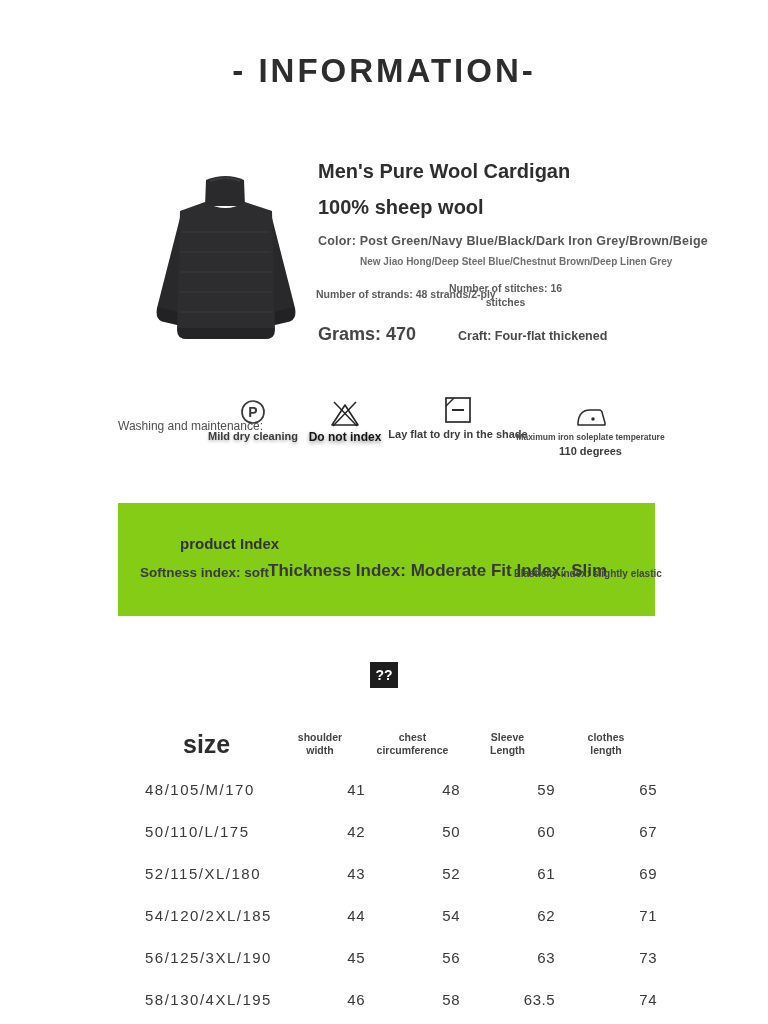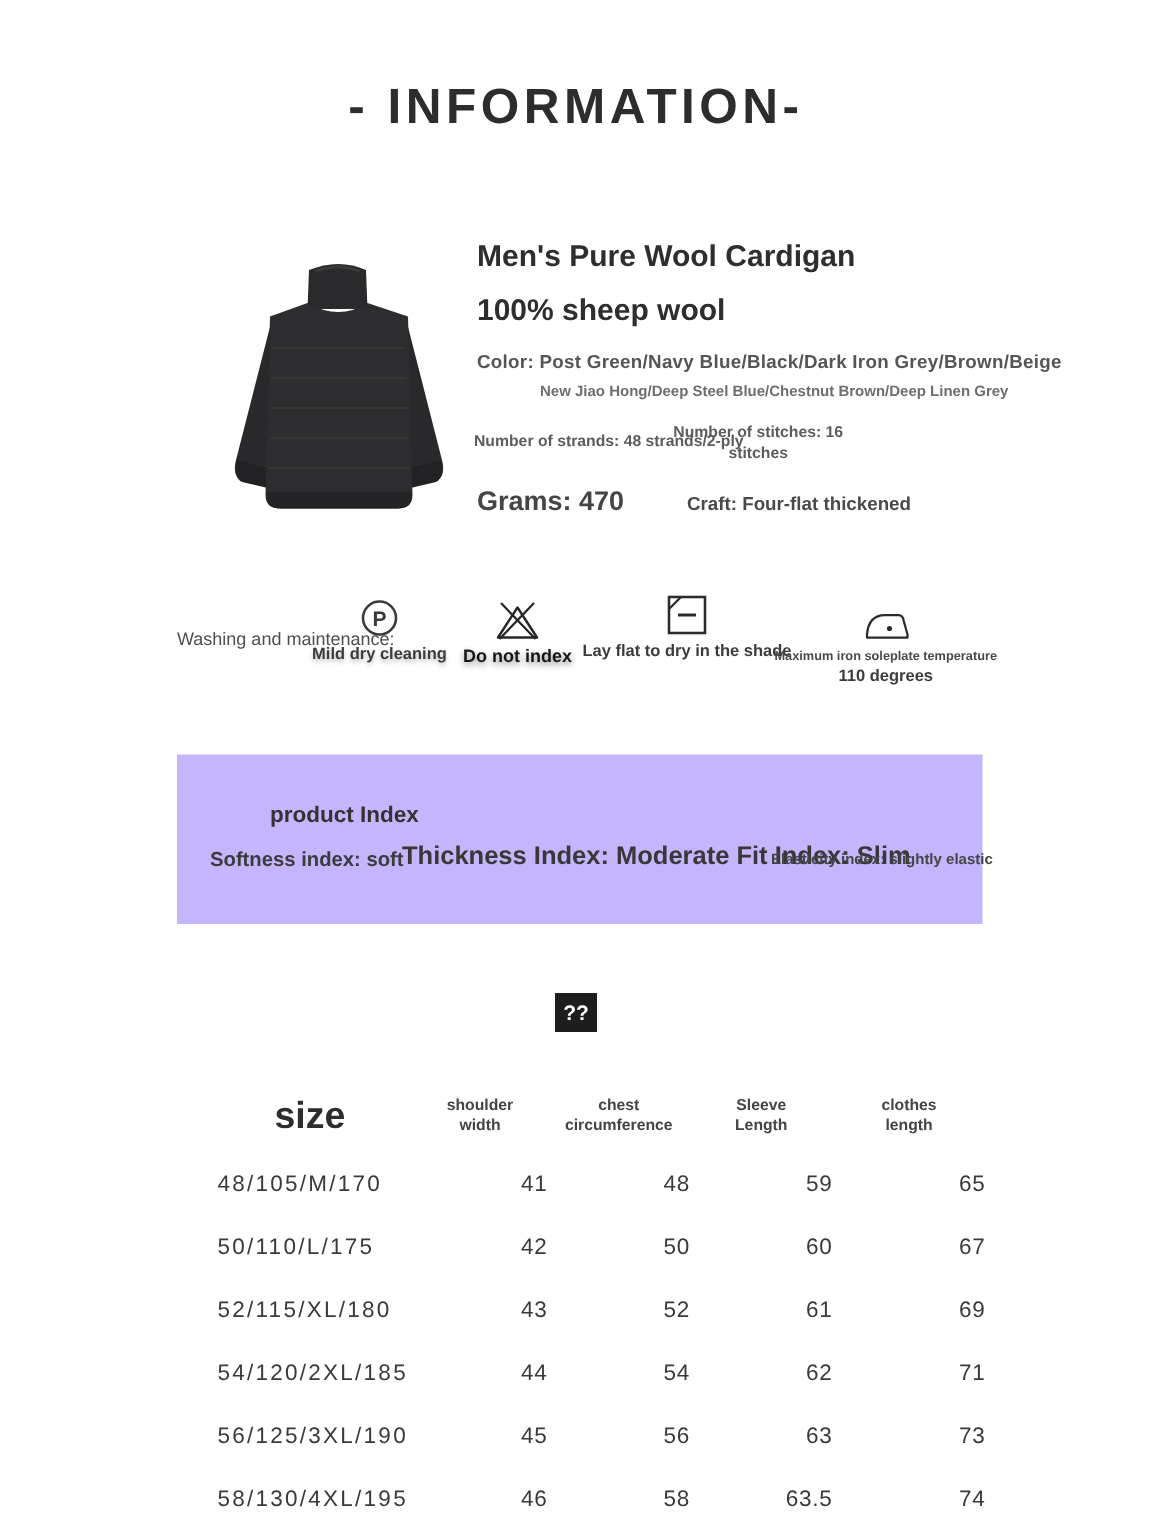--- a/index.html
+++ b/index.html
@@ -133,21 +133,21 @@
   .care-3 .lbl { text-shadow: none; font-weight: 600; }
   .care-4 { top: 398px; left: 503px; width: 175px; }
   .care-4 .lbl  { font-size: 8.5px; font-weight: 600; text-shadow: none; color: #4a4a4a; text-align: right; }
   .care-4 .lbl2 { font-size: 11px; font-weight: 600; color: #3c3c3c; margin-top: 3px; white-space: nowrap; }
 
   
   .index-panel {
     position: absolute;
     top: 503px; left: 118px;
     width: 537px; height: 113px;
-    background: #c4b5fd;
+    background: #84cc16;
   }
   .index-title {
     position: absolute;
     top: 32px; left: 62px;
     font-size: 15px;
     font-weight: 700;
     color: #333;
   }
   .index-softness {
     position: absolute;

